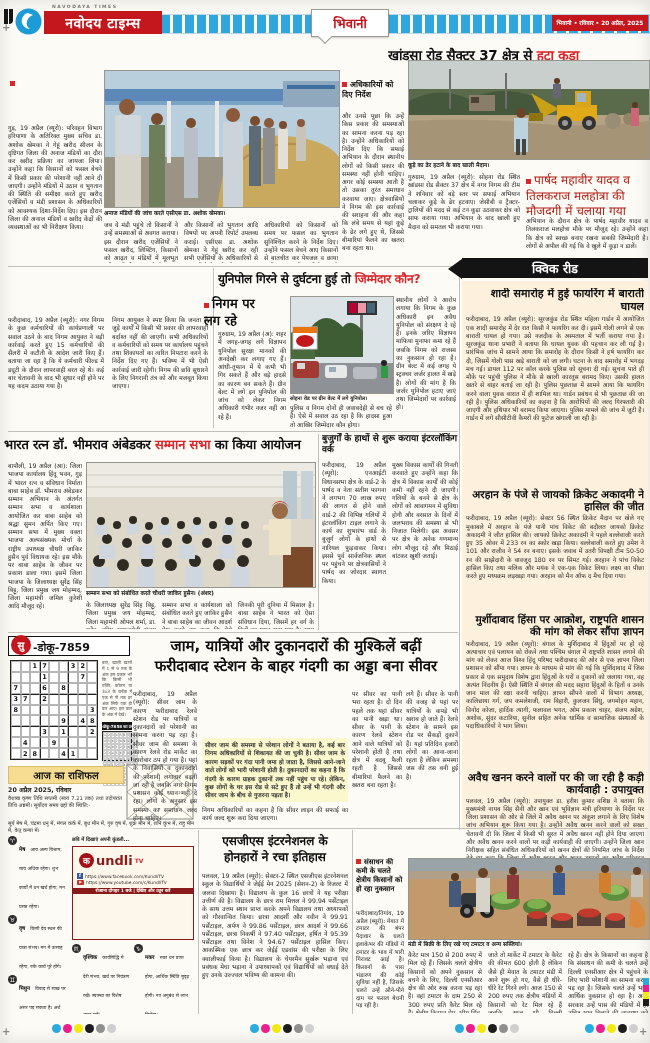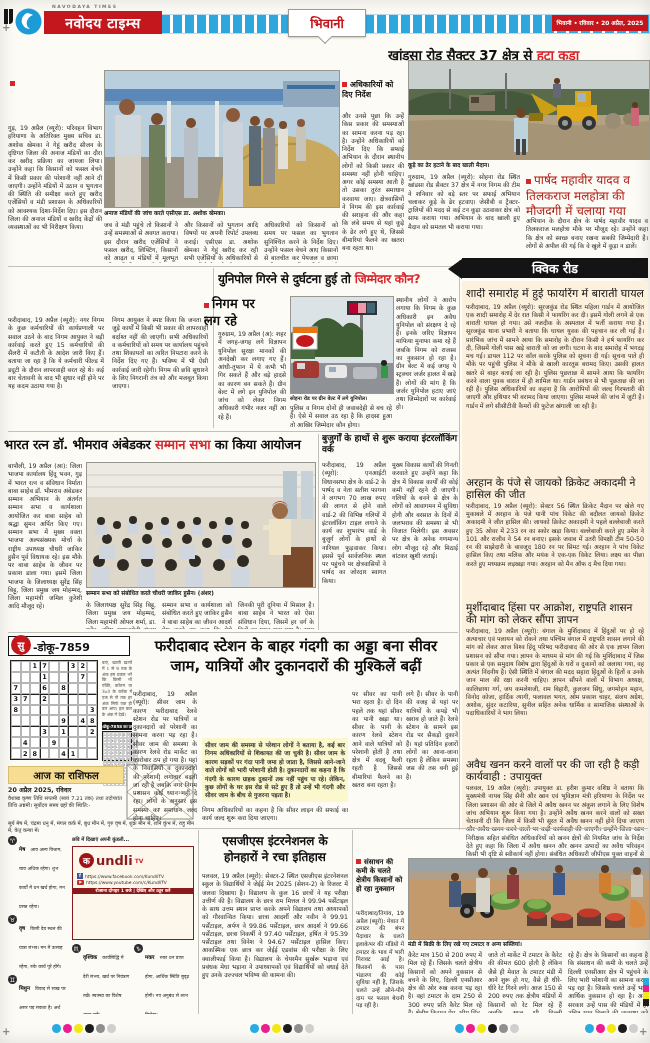--- a/index.html
+++ b/index.html
@@ -11,28 +11,28 @@
   .red{color:#d9262b;}
   .t{font-size:6.2px;line-height:1.33;text-align:justify;color:#222;overflow:hidden;word-break:break-word;}
   .cap{font-size:5.8px;font-weight:bold;color:#1a1a1a;overflow:hidden;white-space:nowrap;}
   .sub{font-weight:bold;font-size:8.2px;line-height:1.3;color:#0f0f0f;overflow:hidden;}
   .bl{display:inline-block;width:5px;height:5px;background:#d9262b;margin-right:3px;}
   .photo{border:1px solid #979790;background:#eee;display:block;}
   .rule-h{border-top:1px solid #c2c0ba;}
   .rule-v{border-left:1px solid #c2c0ba;}
   .stripes{background:repeating-linear-gradient(90deg,#2fa7de 0 9px,#ffffff 9px 12px);border:1px solid #bcd6e6;}
   .brandbox{background:#c3161d;color:#fff;font-weight:bold;font-size:14px;display:flex;align-items:center;justify-content:center;letter-spacing:0.5px;}
-  .edbox{background:#fff;border:1px solid #9a9a93;color:#c3161d;font-weight:bold;font-size:13px;display:flex;align-items:center;justify-content:center;box-shadow:0 1px 2px rgba(0,0,0,.2);}
+  .edbox{background:#fff;border:1px solid #9a9a93;color:#c3161d;font-weight:bold;font-size:13px;display:flex;align-items:center;justify-content:center;box-shadow:0 1px 2px rgba(0,0,0,.2);margin-left:23px;}
   .edptr{width:9px;height:9px;background:#fff;border-right:1px solid #9a9a93;border-bottom:1px solid #9a9a93;transform:rotate(45deg);}
   .datebox{background:#c3161d;color:#fff;font-weight:bold;font-size:5.8px;display:flex;align-items:center;justify-content:center;white-space:nowrap;}
   .brandsmall{font-size:4.5px;color:#777;letter-spacing:1.5px;font-weight:bold;}
   .qr-banner{background:#141414;color:#fff;font-weight:bold;font-size:12.5px;display:flex;align-items:center;justify-content:center;}
   .qr-tri{width:0;height:0;border-top:10px solid transparent;border-bottom:10px solid transparent;border-right:14px solid #141414;}
   .qr-box{background:#fdf1dd;padding:4px 4px;box-sizing:border-box;}
-  .qrh{font-weight:normal;font-size:10.5px;text-align:left;line-height:1.15;color:#101010;margin:3px 0 2px 0;overflow:hidden;}
+  .qrh{font-weight:bold;font-size:10.5px;text-align:right;line-height:1.15;color:#101010;margin:3px 0 2px 0;overflow:hidden;}
   .qrt{font-size:6.2px;line-height:1.33;text-align:justify;color:#272727;overflow:hidden;word-break:break-word;}
   .redbox{background:#d9262b;color:#fff;font-weight:bold;font-size:11.5px;line-height:1.35;text-align:center;display:flex;align-items:center;justify-content:center;padding:2px;box-sizing:border-box;}
   .ybox{background:#fbf8cd;font-size:6px;font-weight:bold;line-height:1.4;text-align:justify;color:#333;padding:3px;box-sizing:border-box;overflow:hidden;}
   .hirow{font-weight:normal;color:#b01f16;font-size:12px;line-height:1.3;overflow:hidden;}
   .sud-head{border:1.5px solid #111;background:#fff;display:flex;align-items:center;font-weight:bold;font-size:11px;color:#111;padding-left:24px;box-sizing:border-box;}
   .su-circle{position:absolute;left:2px;top:-2px;width:20px;height:20px;border-radius:50%;background:#c3161d;color:#fff;font-size:10px;font-weight:bold;display:flex;align-items:center;justify-content:center;}
   .sgrid{display:grid;grid-template-columns:repeat(9,1fr);grid-template-rows:repeat(9,1fr);background:#fff;border:1.4px solid #222;box-sizing:border-box;}
   .sgrid .cell{border:0.4px solid #b5b5b5;display:flex;align-items:center;justify-content:center;font-weight:bold;color:#111;}
   .sgrid .bl2{border-left:1.2px solid #222;} .sgrid .bt2{border-top:1.2px solid #222;}
   .main-s .cell{font-size:6.5px;} .mini-s .cell{font-size:3px;font-weight:normal;color:#555;border:0.2px solid #ccc;}
@@ -538,22 +538,22 @@
   </div>
   <div class="abs" style="left:134px;top:944px;width:60px;height:70px;overflow:hidden">
     <div class="sign">
         <span class="sicon">♑</span>
         <div><span class="sname">मकर</span> <span class="stext">रुका धन प्राप्त होगा, आर्थिक स्थिति सुदृढ़ होगी। नए अनुबंध से लाभ मिलेगा।</span></div>
       </div>
 
   </div>
 
   <div class="abs" style="left:133px;top:636px;width:326px;height:46px;font-weight:bold;font-size:15px;line-height:1.35;text-align:center;color:#0f0f0f;overflow:hidden">
+    <div style="white-space:nowrap;overflow:hidden">जाम, यात्रियों और दुकानदारों की मुश्किलें बढ़ीं</div>
     <div style="white-space:nowrap;overflow:hidden">फरीदाबाद स्टेशन के बाहर गंदगी का अड्डा बना सीवर</div>
-    <div style="white-space:nowrap;overflow:hidden">जाम, यात्रियों और दुकानदारों की मुश्किलें बढ़ीं</div>
   </div>
   <div class="abs t" style="left:133px;top:690px;width:64px;height:134px">फरीदाबाद, 19 अप्रैल (ब्यूरो): सीवर जाम के कारण फरीदाबाद रेलवे स्टेशन रोड पर यात्रियों व दुकानदारों को परेशानी का सामना करना पड़ रहा है। सीवर जाम की समस्या के कारण रेलवे रोड मार्केट का कारोबार ठप हो गया है। यहां के निवासियों व दुकानदारों की परेशानी लगातार बढ़ती जा रही है जबकि नगर निगम प्रशासन कोई ध्यान नहीं दे रहा। लोगों के अनुसार इस समस्या का समाधान जल्द होना चाहिए।</div>
   <div class="abs ybox" style="left:202px;top:738px;width:146px;height:64px">सीवर जाम की समस्या से परेशान लोगों ने बताया है, कई बार निगम अधिकारियों से शिकायत की जा चुकी है। सीवर जाम के कारण सड़कों पर गंदा पानी जमा हो जाता है, जिससे आने-जाने वाले लोगों को भारी परेशानी होती है। दुकानदारों का कहना है कि गंदगी के कारण ग्राहक दुकानों तक नहीं पहुंच पा रहे। लेकिन, कुछ लोगों के घर इस रोड से सटे हुए हैं तो उन्हें भी गंदगी और सीवर जाम के बीच से गुजरना पड़ता है।</div>
   <div class="abs t" style="left:202px;top:806px;width:146px;height:18px">निगम अधिकारियों का कहना है कि सीवर लाइन की सफाई का कार्य जल्द शुरू करा दिया जाएगा।</div>
   <div class="abs t" style="left:352px;top:690px;width:50px;height:134px">पर सीवर का पानी भरा रहता है। दो दिन पहले तक यहां सीवर का पानी खड़ा था। सीवर के पानी के कारण रेलवे स्टेशन आने वाले यात्रियों को परेशानी होती है तथा क्षेत्र में बदबू फैली रहती है जिससे बीमारियां फैलने का खतरा बना रहता है।</div>
   <div class="abs t" style="left:406px;top:690px;width:52px;height:134px">लगे हैं। सीवर के पानी की वजह से यहां पर यात्रियों के कपड़े भी खराब हो जाते हैं। रेलवे स्टेशन के सामने इस रोड पर सैकड़ों दुकानें हैं। यहां प्रतिदिन हजारों लोगों का आना-जाना रहता है लेकिन समस्या जस की तस बनी हुई है।</div>
 
   <div class="abs rule-h" style="left:133px;top:828px;width:515px;height:0"></div>
   <div class="abs rule-v" style="left:198px;top:830px;width:0;height:184px"></div>
   <div class="abs rule-v" style="left:352px;top:830px;width:0;height:184px"></div>

